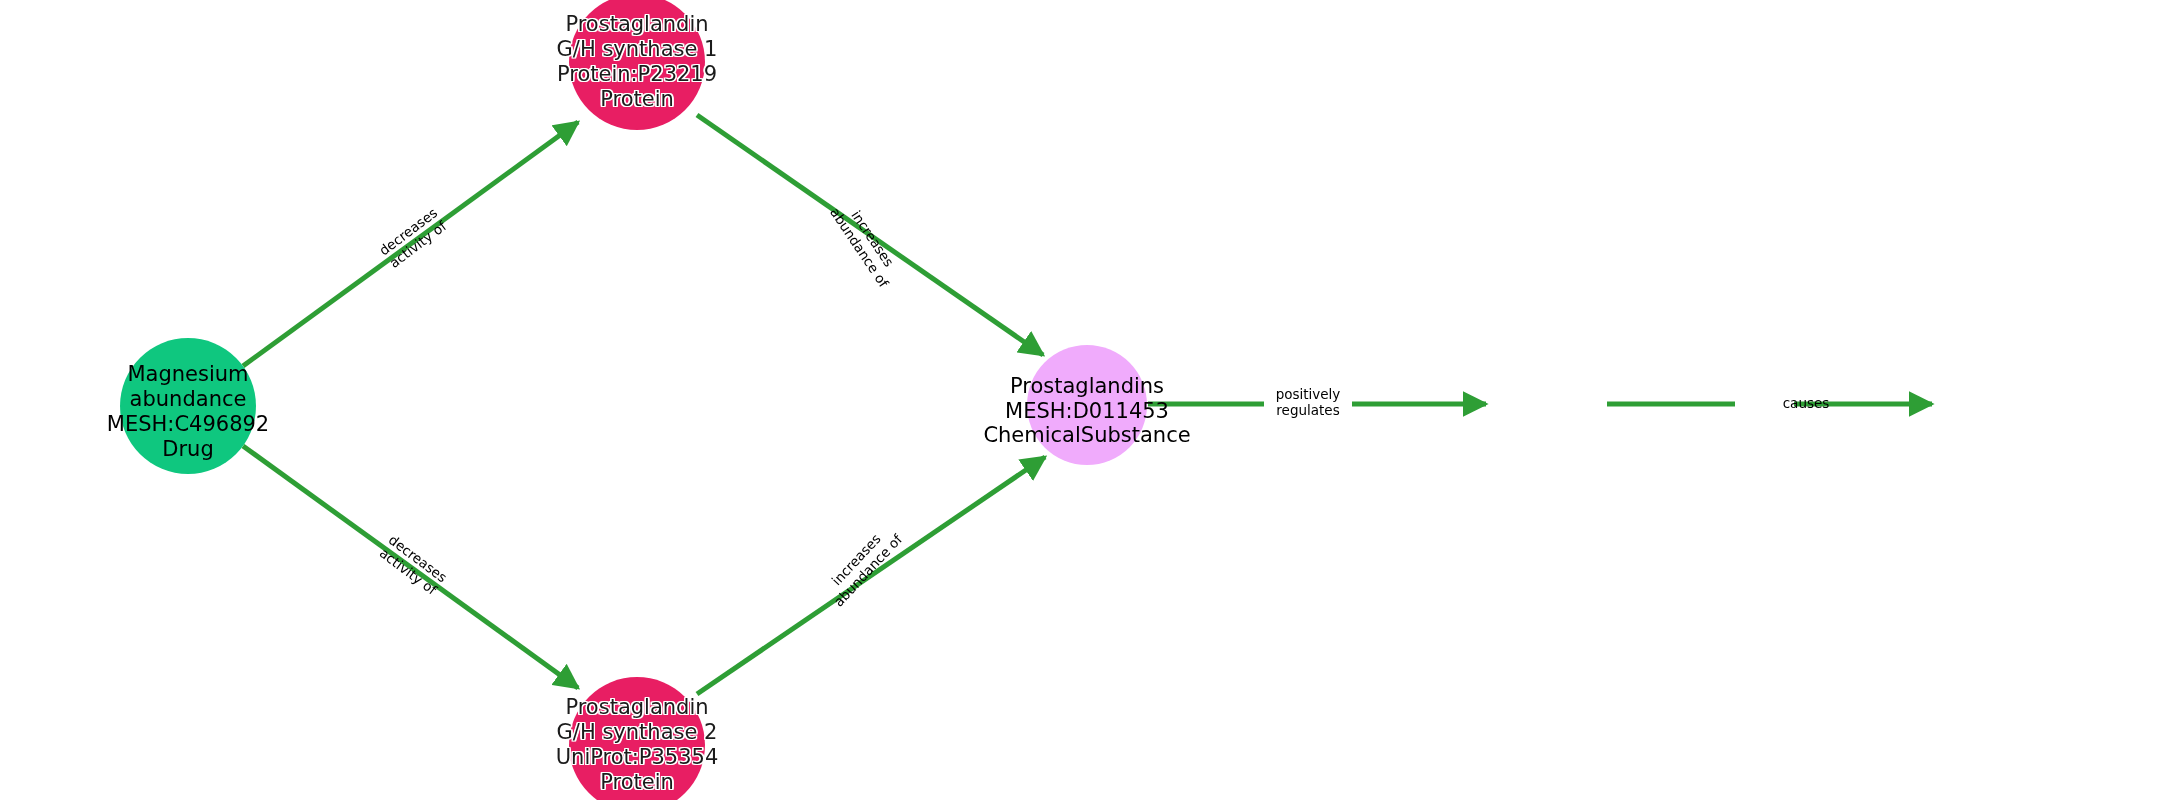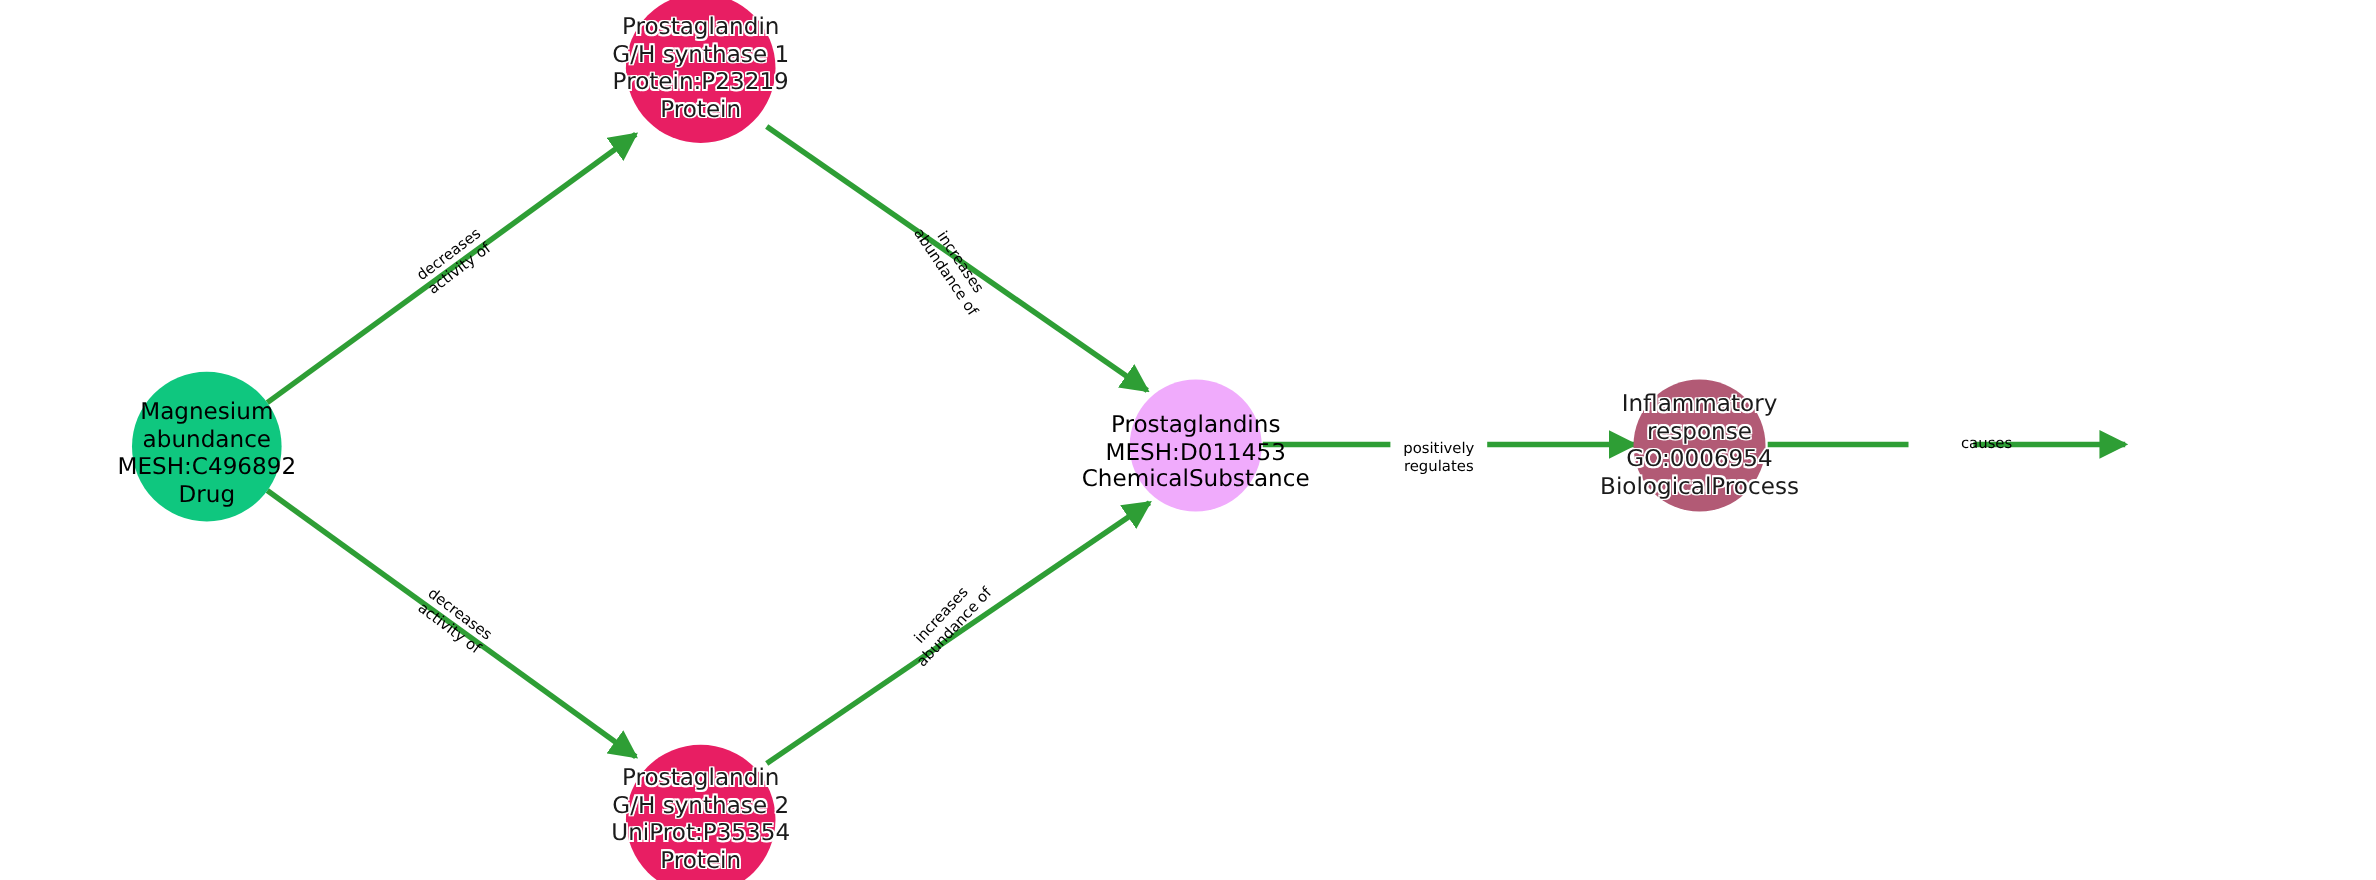--- a/index.html
+++ b/index.html
@@ -121,28 +121,20 @@
   </div>
 
   <div class="node plain" style="left:1027px; top:345px; width:120px; height:120px; background:#f0abfc;">
     <div class="node-label">
       <div>Prostaglandins</div>
       <div>MESH:D011453</div>
       <div>ChemicalSubstance</div>
     </div>
   </div>
 
-  <div class="node outlined" style="left:1485px; top:345px; width:120px; height:120px; background:#b25a75;">
-    <div class="node-label">
-      <div>Inflammatory</div>
-      <div>response</div>
-      <div>GO:0006954</div>
-      <div>BiologicalProcess</div>
-    </div>
-  </div>
 
 
   <div class="edge-label" style="left:413px; top:238px; transform:translate(-50%,-50%) rotate(-37deg);">
     <div>decreases</div>
     <div>activity of</div>
   </div>
 
   <div class="edge-label" style="left:413px; top:565px; transform:translate(-50%,-50%) rotate(37deg);">
     <div>decreases</div>
     <div>activity of</div>
@@ -151,21 +143,21 @@
   <div class="edge-label" style="left:866px; top:243px; transform:translate(-50%,-50%) rotate(56deg);">
     <div>increases</div>
     <div>abundance of</div>
   </div>
 
   <div class="edge-label" style="left:862px; top:565px; transform:translate(-50%,-50%) rotate(-47deg);">
     <div>increases</div>
     <div>abundance of</div>
   </div>
 
-  <div class="edge-label" style="left:1308px; top:416px; transform:translate(-50%,-50%);">
+  <div class="edge-label" style="left:1308px; top:402px; transform:translate(-50%,-50%);">
     <div>positively</div>
     <div>regulates</div>
   </div>
 
   <div class="edge-label" style="left:1806px; top:403px; transform:translate(-50%,-50%);">
     <div>causes</div>
   </div>
 
 </div>
 

